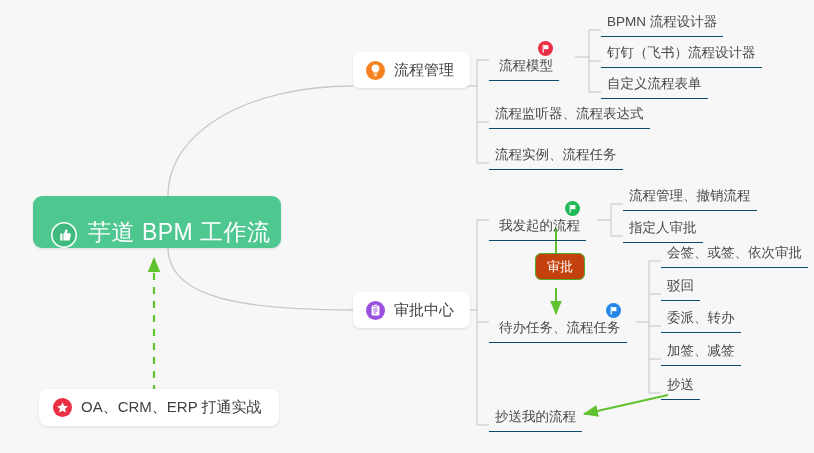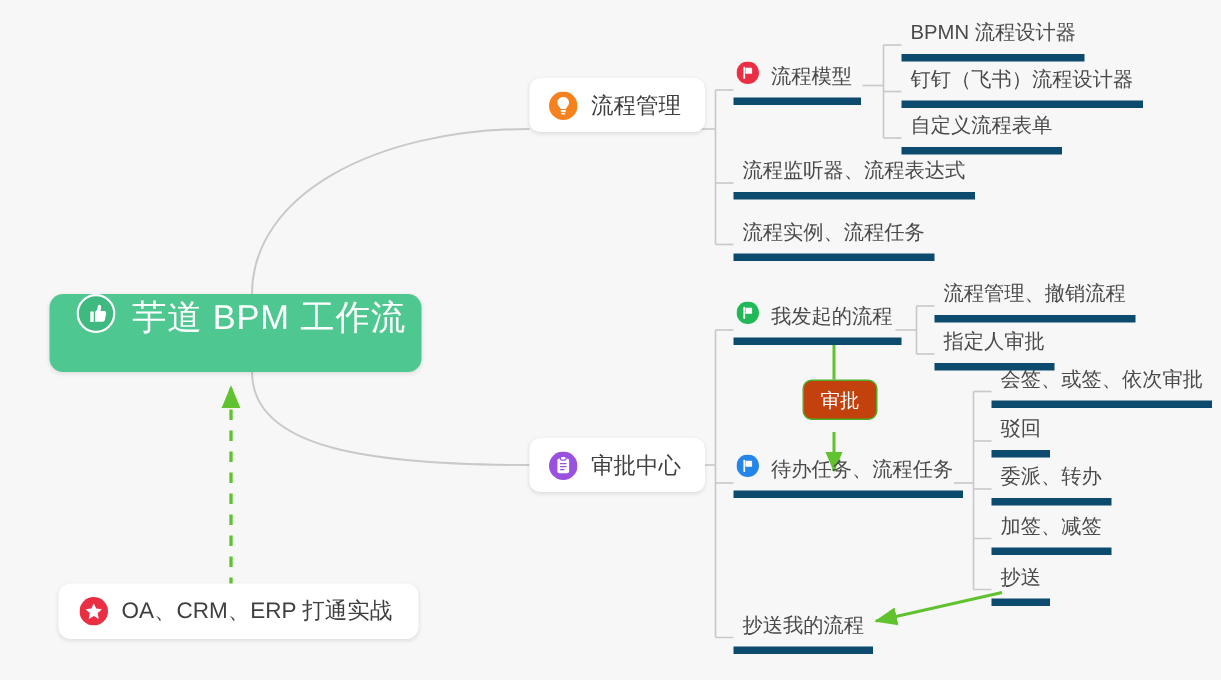--- a/index.html
+++ b/index.html
@@ -31,21 +31,21 @@
   .root-node {
     position: absolute;
     left: 33px;
     top: 196px;
     width: 248px;
     height: 52px;
     background: #4ec790;
     border-radius: 9px;
     box-shadow: 0 1px 3px rgba(0,0,0,0.10);
     display: flex;
-    align-items: flex-start;
+    align-items: flex-end;
     box-sizing: border-box;
     padding-left: 18px;
   }
   .root-label {
     color: #ffffff;
     font-size: 23px;
     letter-spacing: 0.5px;
     margin-left: 11px;
     white-space: nowrap;
   }
@@ -92,27 +92,28 @@
     white-space: nowrap;
   }
 
   
   .leaf {
     position: absolute;
     color: #4a4a4a;
     font-size: 13.5px;
     white-space: nowrap;
     padding: 0 6px 5px 6px;
-    border-bottom: 5px solid #0c4a6e;
+    border-bottom: 1px solid #0c4a6e;
     line-height: 19px;
   }
   .leaf.has-icon {
     display: flex;
-    align-items: flex-start;
+    align-items: flex-end;
     padding-left: 2px;
+    flex-direction: column;
   }
   .leaf .leaf-text { margin-left: 8px; }
 
   
   .icon {
     display: inline-block;
     border-radius: 50%;
     position: relative;
     flex: 0 0 auto;
   }

